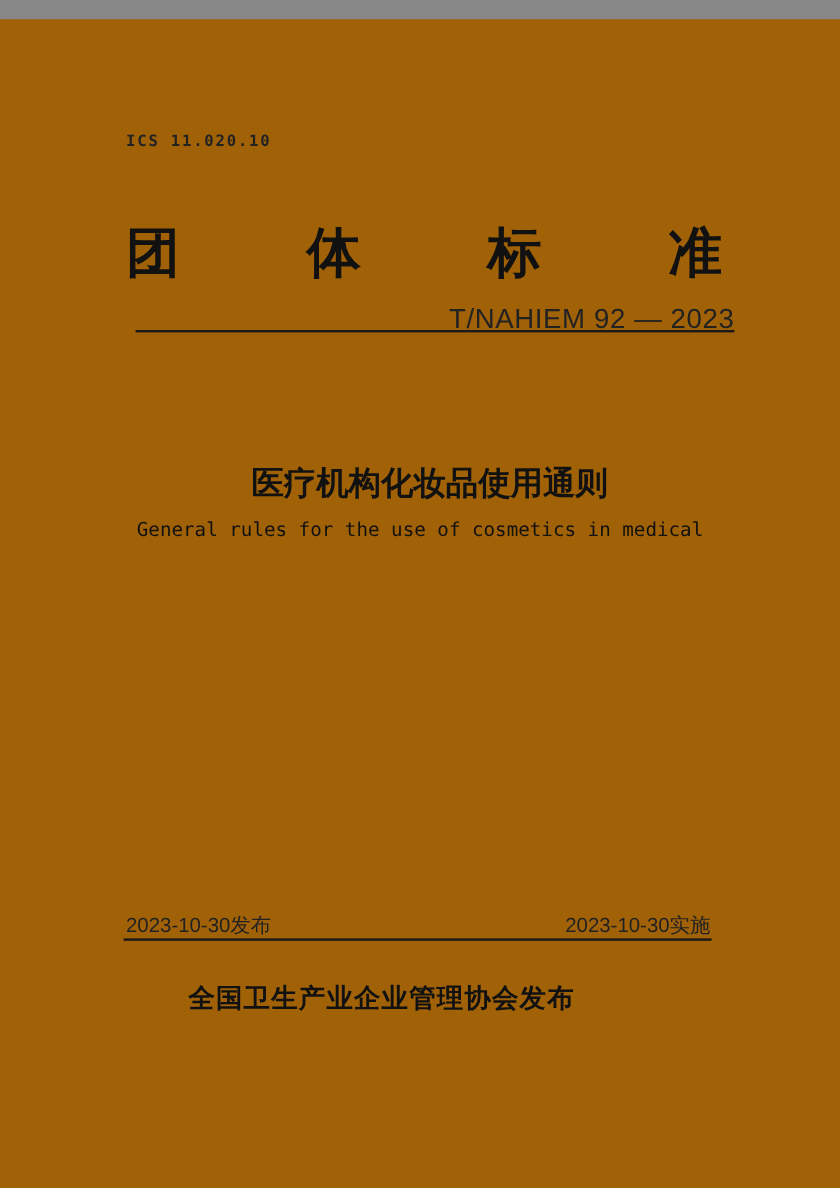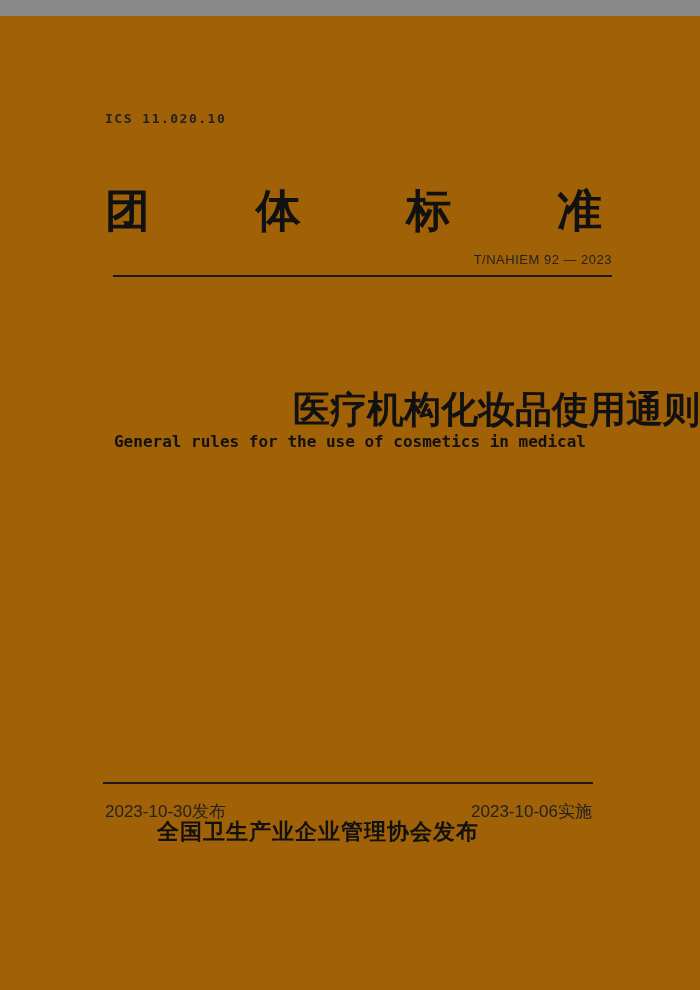--- a/index.html
+++ b/index.html
@@ -41,64 +41,64 @@
     font-weight: bold;
     line-height: 1;
     color: #111;
   }
 
   
   .doc-number {
     position: absolute;
     right: 88px;
     top: 236px;
-    font-size: 13px;
+    font-size: 23px;
     font-weight: 500;
     letter-spacing: 0.5px;
     color: #222;
   }
   .rule-top {
     position: absolute;
     left: 113px;
     top: 259px;
     width: 499px;
     height: 2px;
     background: #1a1a1a;
   }
 
   
   .main-title {
     position: absolute;
     left: 16px;
     top: 369px;
     width: 684px;
-    text-align: right;
+    text-align: center;
     font-family: "DejaVu Serif", "Liberation Serif", serif;
-    font-size: 37px;
+    font-size: 27px;
     font-weight: bold;
     color: #111;
   }
   .subtitle {
     position: absolute;
     left: 0;
     top: 407px;
     width: 700px;
     text-align: center;
     font-family: "DejaVu Sans Mono", "Liberation Mono", monospace;
     font-size: 16px;
-    font-weight: bold;
+    font-weight: normal;
     line-height: 37px;
     color: #111;
   }
 
   
   .dates {
     position: absolute;
     left: 105px;
-    top: 784px;
+    top: 744px;
     width: 487px;
     display: flex;
     justify-content: space-between;
     font-size: 17px;
     font-weight: 500;
     color: #222;
   }
   .rule-bottom {
     position: absolute;
     left: 103px;
@@ -141,19 +141,19 @@
   <div class="rule-top"></div>
 
   <div class="main-title">医疗机构化妆品使用通则</div>
 
   <div class="subtitle">
     <div>General rules for the use of cosmetics in medical</div>
   </div>
 
   <div class="dates">
     <span>2023-10-30发布</span>
-    <span>2023-10-06实施</span>
+    <span>2023-10-30实施</span>
   </div>
   <div class="rule-bottom"></div>
 
   <div class="publisher">全国卫生产业企业管理协会发布</div>
 
 </div>
 
 </body></html>

